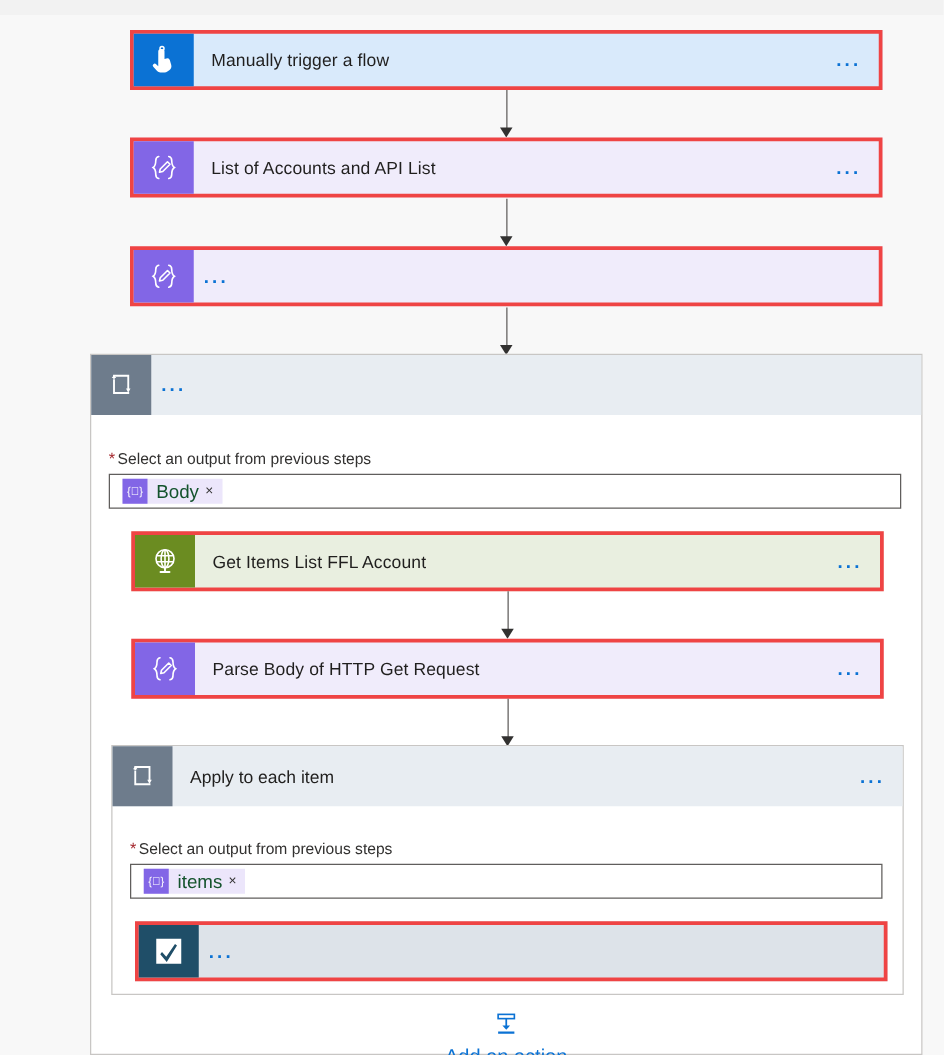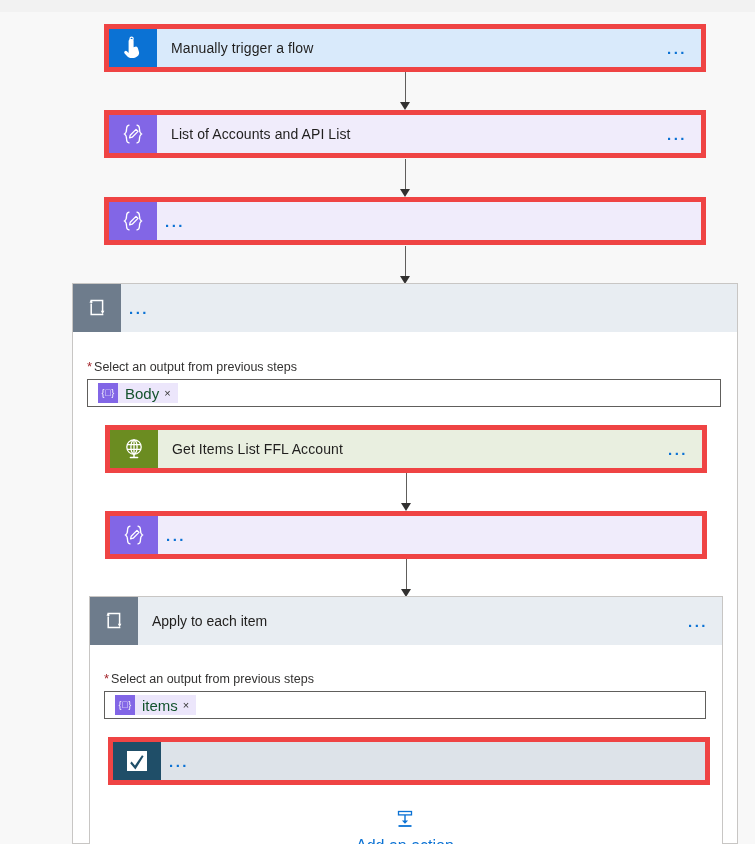--- a/index.html
+++ b/index.html
@@ -18,21 +18,21 @@
     background:#f2f2f2;
   }
   .canvas{
     position:absolute; left:0; top:12px; width:755px; height:832px;
     background:#f8f8f8;
   }
 
   
   .card{
     display:flex; align-items:stretch;
-    border:5px solid #ef4444;
+    border:3px solid #ef4444;
     height:48px;
     position:relative;
   }
   .card .icon-tile{
     width:48px; min-width:48px;
     display:flex; align-items:center; justify-content:center;
   }
   .card .title{
     flex:1; display:flex; align-items:center;
     padding-left:14px;
@@ -246,31 +246,32 @@
       </div>
 
       <div class="card data" style="position:absolute; left:32px; top:227px; width:602px;">
         <div class="icon-tile">
           <svg width="26" height="24" viewBox="0 0 26 24">
             <path d="M9 3.2c-2 .4-2.4 1.6-2.4 3.4 0 2.2-.5 4.4-2.1 5.4 1.6 1 2.1 3.2 2.1 5.4 0 1.8.4 3 2.4 3.4" fill="none" stroke="#ffffff" stroke-width="1.3" stroke-linecap="round"></path>
             <path d="M17 3.2c2 .4 2.4 1.6 2.4 3.4 0 2.2.5 4.4 2.1 5.4-1.6 1-2.1 3.2-2.1 5.4 0 1.8-.4 3-2.4 3.4" fill="none" stroke="#ffffff" stroke-width="1.3" stroke-linecap="round"></path>
             <path d="M16 7.4 10.2 13.2l-.6 2.6 2.6-.6L18 9.4z" fill="none" stroke="#ffffff" stroke-width="1.3" stroke-linejoin="round"></path>
           </svg>
         </div>
+        <div class="title">Parse Body of HTTP Get Request</div>
         <div class="ellipsis">
           <span>...</span>
         </div>
       </div>
 
       <div class="arrow" style="left:333px; top:275px; width:1px; height:38px;">
         <div class="stem" style="height:31px;"></div>
         <div class="head" style="top:30px;"></div>
       </div>
 
-      <div class="scope" style="position:absolute; left:16px; top:312px; width:634px; height:249px;">
+      <div class="scope" style="position:absolute; left:16px; top:312px; width:634px; height:200px;">
 
         <div class="scope-header">
           <div class="icon-tile">
             <svg width="24" height="22" viewBox="0 0 24 22">
               <path d="M6.2 5.3V3.6h11.4v10.2" fill="none" stroke="#ffffff" stroke-width="1.5" stroke-linecap="square"></path>
               <path d="M17.6 17.4H6.2V7.2" fill="none" stroke="#ffffff" stroke-width="1.5" stroke-linecap="square"></path>
               <path d="M4.4 5.4 6.2 3 8 5.4z" fill="#ffffff"></path>
               <path d="M15.8 13.8h3.6l-1.8 3.4z" fill="#ffffff"></path>
             </svg>
           </div>

